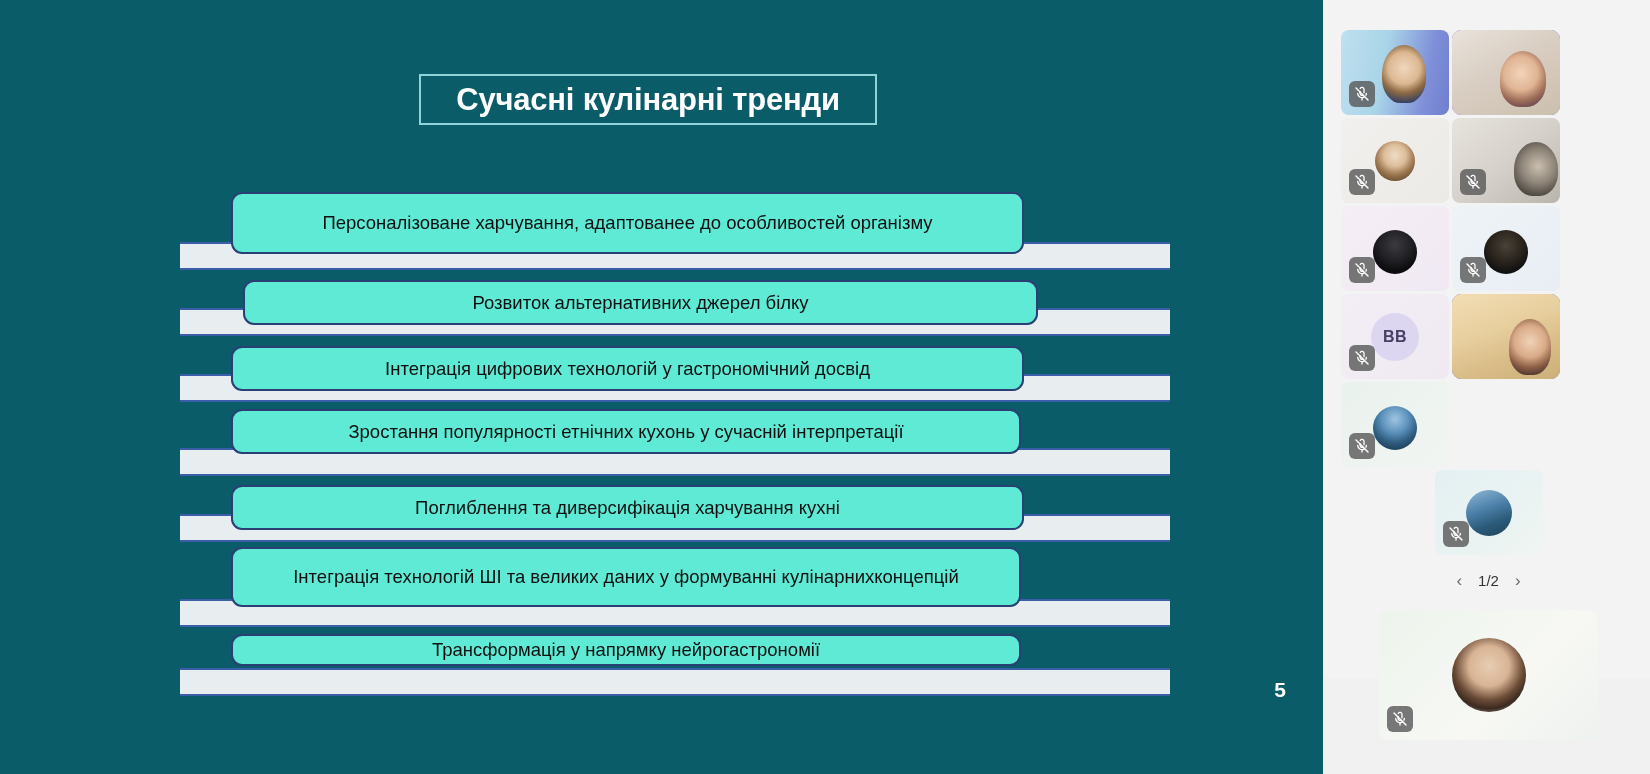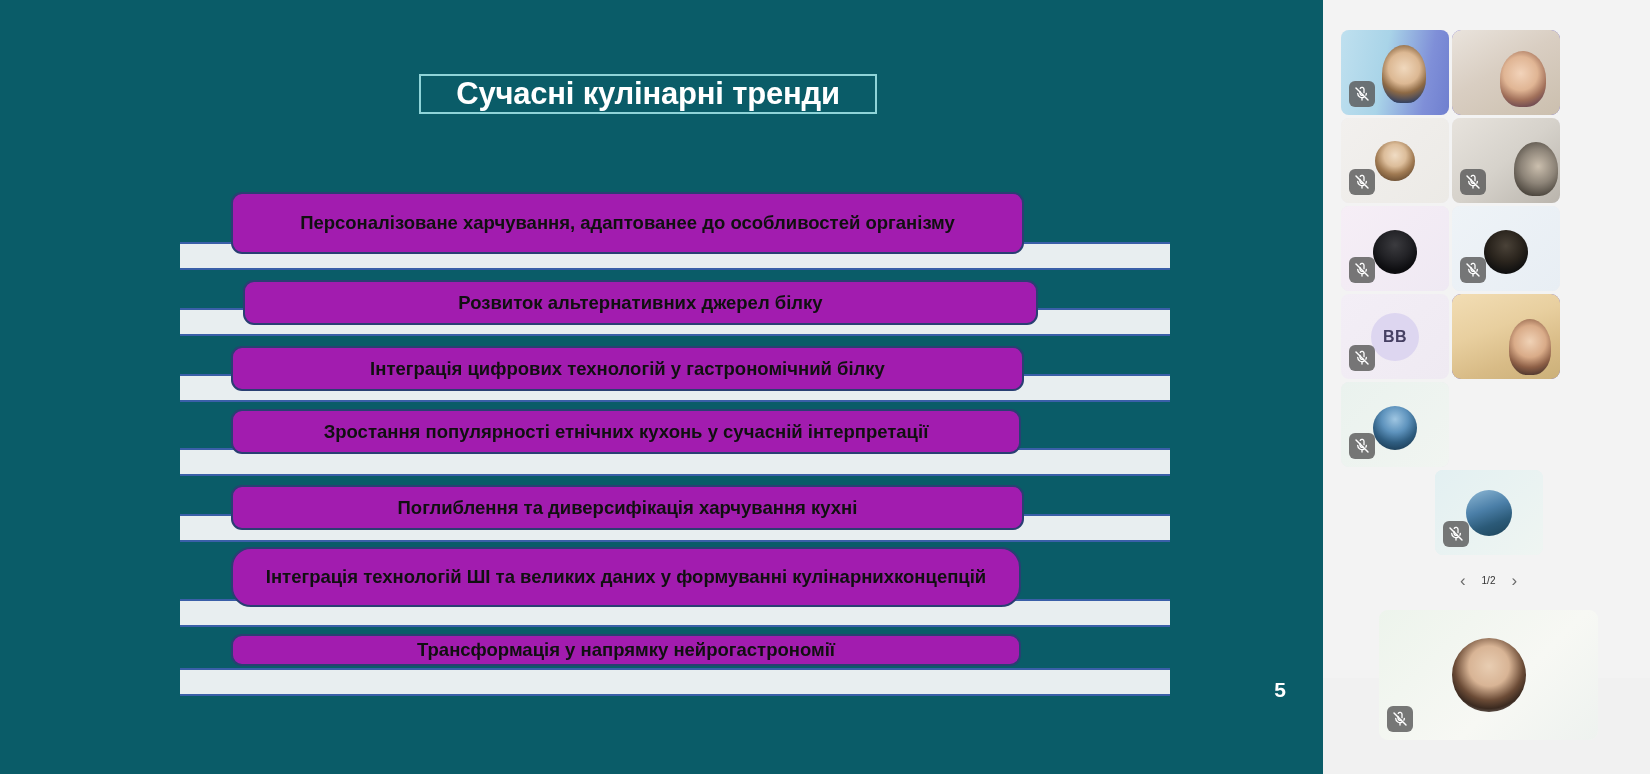--- a/index.html
+++ b/index.html
@@ -17,23 +17,23 @@
     width:1323px; height:774px;
     background:#0a5c68;
     flex:0 0 1323px;
     overflow:hidden;
   }
 
   
   #title-box {
     position:absolute;
     left:419px; top:74px;
-    width:458px; height:40px;
+    width:458px; height:51px;
     border:2px solid #8fd4d8;
-    display:flex; justify-content:center;
+    display:flex; align-items:center; justify-content:center;
   }
   #title-text {
     color:#ffffff;
     font-size:31px;
     font-weight:bold;
     letter-spacing:-0.2px;
     white-space:nowrap;
   }
 
   
@@ -44,28 +44,28 @@
     position:absolute;
     left:180px;
     height:28px;
     background:#e8eef0;
     border-top:2px solid #3a5fa8;
     border-bottom:2px solid #3a5fa8;
   }
   .box {
     position:absolute;
     left:231px;
-    background:#a21caf;
+    background:#5eead4;
     border:2px solid #2a3f73;
     border-radius:11px;
     display:flex; align-items:center; justify-content:center;
     text-align:center;
     color:#101010;
     font-size:18.5px;
-    font-weight:bold;
+    font-weight:normal;
     line-height:1.27;
     padding:4px 18px;
     z-index:2;
   }
 
   
   #slide-number {
     position:absolute;
     right:37px; bottom:72px;
     color:#ffffff;
@@ -138,21 +138,21 @@
     display:flex; align-items:center; justify-content:center;
     gap:16px;
     color:#4a4a4a;
     font-size:15px;
     height:26px;
   }
   #pagination .chev {
     font-size:17px; color:#6a6a6a;
     cursor:pointer; line-height:1;
   }
-  #page-label { font-size:10px; color:#333; }
+  #page-label { font-size:15px; color:#333; }
 
   
   #presenter {
     position:relative;
     margin:17px auto 0 auto;
     width:219px; height:130px;
     border-radius:9px;
     overflow:hidden;
     background:linear-gradient(135deg,#eef4ee,#f6f7f3);
   }
@@ -178,33 +178,33 @@
         <div class="row">
           <div class="bar" style="top: 56px; width: 990px;"></div>
           <div class="box" style="top: 6px; height: 62px; width: 793px;">Персоналізоване харчування, адаптованеe до особливостей організму</div>
         </div>
         <div class="row">
           <div class="bar" style="top: 122px; width: 990px;"></div>
           <div class="box" style="top: 94px; height: 45px; width: 795px; margin-left: 12px;">Розвиток альтернативних джерел білку</div>
         </div>
         <div class="row">
           <div class="bar" style="top: 188px; width: 990px;"></div>
-          <div class="box" style="top: 160px; height: 45px; width: 793px;">Інтеграція цифрових технологій у гастрономічний білку</div>
+          <div class="box" style="top: 160px; height: 45px; width: 793px;">Інтеграція цифрових технологій у гастрономічний досвід</div>
         </div>
         <div class="row">
           <div class="bar" style="top: 262px; width: 990px;"></div>
           <div class="box" style="top: 223px; height: 45px; width: 790px;">Зростання популярності етнічних кухонь у сучасній інтерпретації</div>
         </div>
         <div class="row">
           <div class="bar" style="top: 328px; width: 990px;"></div>
           <div class="box" style="top: 299px; height: 45px; width: 793px;">Поглиблення та диверсифікація харчування кухні</div>
         </div>
         <div class="row">
           <div class="bar" style="top: 413px; width: 990px;"></div>
-          <div class="box" style="top: 361px; height: 60px; width: 790px; border-radius: 20px;">Інтеграція технологій ШІ та великих даних у формуванні кулінарнихконцепцій</div>
+          <div class="box" style="top: 361px; height: 60px; width: 790px;">Інтеграція технологій ШІ та великих даних у формуванні кулінарнихконцепцій</div>
         </div>
         <div class="row">
           <div class="bar" style="top: 482px; width: 990px;"></div>
           <div class="box" style="top: 448px; height: 32px; width: 790px;">Трансформація у напрямку нейрогастрономії</div>
         </div>
       </div>
 
     <div id="slide-number">5</div>
   </div>
 

